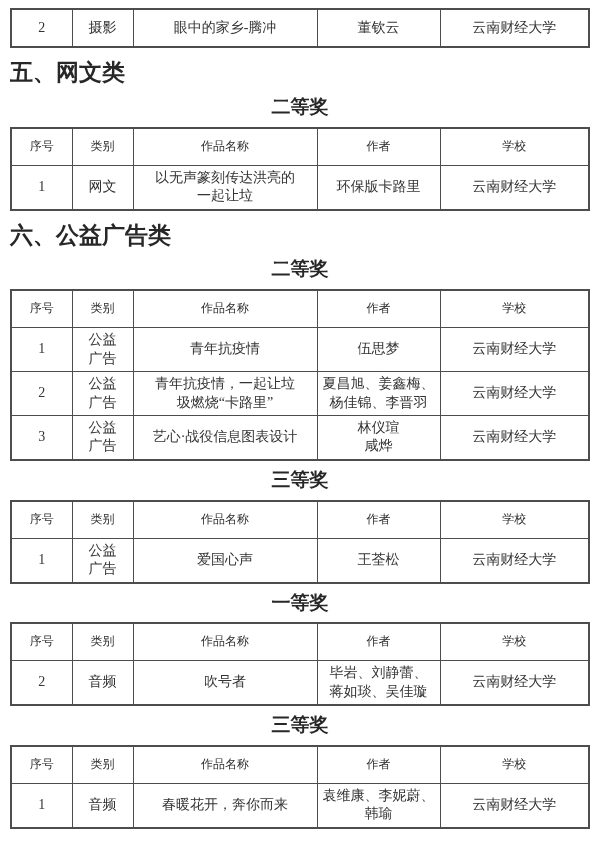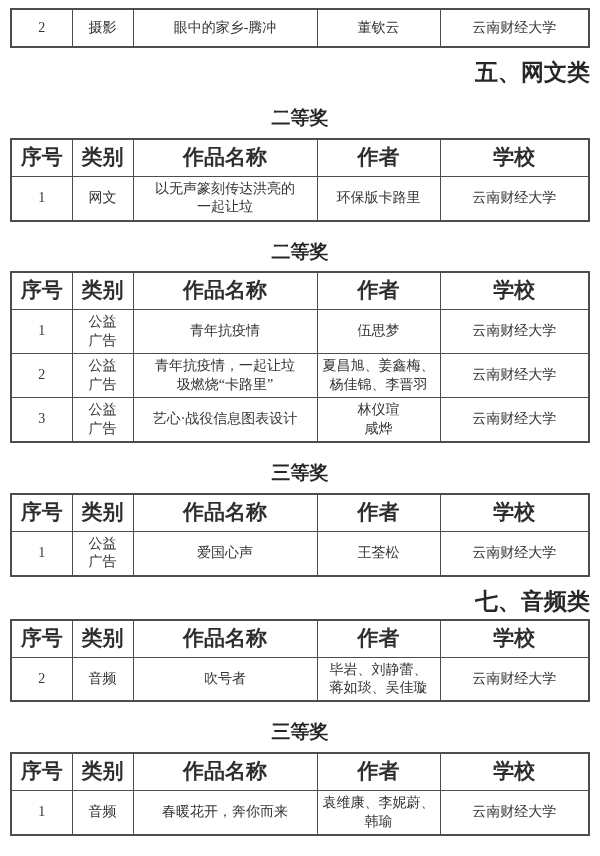--- a/index.html
+++ b/index.html
@@ -30,43 +30,43 @@
   table.awards col.c-school { width: 149px; }
   table.awards th, table.awards td {
     border: 1.5px solid #4d4d4d;
     text-align: center;
     vertical-align: middle;
     padding: 3px 2px;
     white-space: pre-line;
     line-height: 1.32;
   }
   table.awards th {
-    font-size: 21px;
-    font-weight: bold;
+    font-size: 12px;
+    font-weight: normal;
     color: #2e2e2e;
     height: 30px;
   }
   table.awards td {
     font-size: 14px;
     height: 30px;
   }
   .section-title {
-    text-align: right;
+    text-align: left;
     font-size: 23px;
     font-weight: bold;
     color: #272727;
     margin: 10px 0 2px 0;
     line-height: 1.3;
   }
   .award-title {
     text-align: center;
     font-size: 19px;
     font-weight: bold;
     color: #272727;
-    margin: 18px 0 7px 0;
+    margin: 7px 0 7px 0;
     line-height: 1.3;
   }
 </style>
 </head>
 <body>
 
 <div class="page">
 
   <table class="awards">
     <colgroup>
@@ -109,20 +109,21 @@
       <td>1</td>
       <td>网文</td>
       <td>以无声篆刻传达洪亮的
 一起让垃</td>
       <td>环保版卡路里</td>
       <td>云南财经大学</td>
     </tr>
   </tbody>
     </table>
 
+  <div class="section-title">六、公益广告类</div>
   <div class="award-title">二等奖</div>
   <table class="awards">
     <colgroup>
         <col class="c-seq">
         <col class="c-cat">
         <col class="c-title">
         <col class="c-author">
         <col class="c-school">
       </colgroup>
     <tbody>
@@ -184,21 +185,21 @@
       <td>1</td>
       <td>公益
 广告</td>
       <td>爱国心声</td>
       <td>王荃松</td>
       <td>云南财经大学</td>
     </tr>
   </tbody>
     </table>
 
-  <div class="section-title">七、音频类</div>
+  <div class="award-title">一等奖</div>
   <table class="awards">
     <colgroup>
         <col class="c-seq">
         <col class="c-cat">
         <col class="c-title">
         <col class="c-author">
         <col class="c-school">
       </colgroup>
     <tbody>
         <tr>

